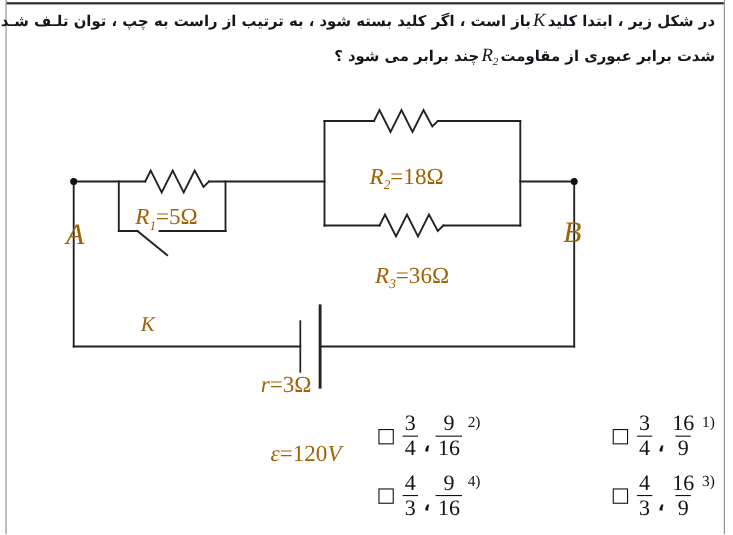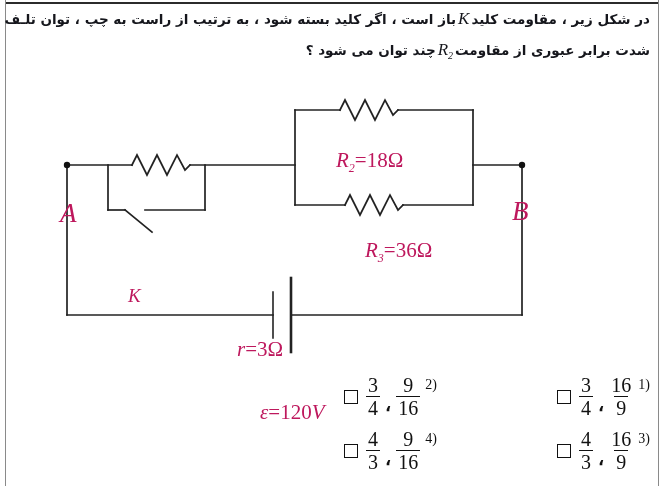--- a/index.html
+++ b/index.html
@@ -65,35 +65,35 @@
     width: 666px; height: 300px;
   }
   #circuit svg { display: block; }
 
   .lbl {
     position: absolute;
     font-family: "Liberation Serif", serif;
     font-size: 21px;
     font-style: italic;
     white-space: nowrap;
-    color: #be185d;
+    color: #a16207;
   }
   .lbl sub { font-size: 12px; font-style: italic; }
   .lbl .nrm { font-style: normal; }
 
   
   #label-A { left: 60px; top: 128px; font-size: 27px; }
   #label-B { left: 512px; top: 126px; font-size: 27px; }
   #label-K { left: 128px; top: 215px; font-size: 19px; }
 
   #label-R1 { left: 123px; top: 115px; }
   #label-R2 { left: 336px; top: 78px; }
-  #label-R3 { left: 341px; top: 168px; margin-left: 24px; }
+  #label-R3 { left: 341px; top: 168px; }
   #label-r  { left: 237px; top: 267px; }
-  #label-eps{ left: 260px; top: 330px; }
+  #label-eps{ left: 246px; top: 330px; }
 
   
   .opt {
     position: absolute;
     display: flex;
     align-items: center;
     font-family: "Liberation Serif", serif;
     font-size: 19px;
     color: #111;
     direction: ltr;
@@ -137,23 +137,23 @@
 </style>
 </head>
 <body>
 
 <div id="page">
 
   <div class="border-left"></div>
   <div class="border-right"></div>
   <div class="border-top"></div>
 
-  <div class="qtext" id="qline1"><span>در شکل زیر ، مقاومت کلید</span><span class="mathvar">K</span><span>باز است ، اگر کلید بسته شود ، به ترتیب از راست به چپ ، توان تلـف شـده در مولـد و</span></div>
-
-  <div class="qtext" id="qline2"><span>شدت برابر عبوری از مقاومت</span><span class="mathvar"><span>R</span><sub>2</sub></span><span>چند توان می شود ؟</span></div>
+  <div class="qtext" id="qline1"><span>در شکل زیر ، ابتدا کلید</span><span class="mathvar">K</span><span>باز است ، اگر کلید بسته شود ، به ترتیب از راست به چپ ، توان تلـف شـده در مولـد و</span></div>
+
+  <div class="qtext" id="qline2"><span>شدت برابر عبوری از مقاومت</span><span class="mathvar"><span>R</span><sub>2</sub></span><span>چند برابر می شود ؟</span></div>
 
   <div id="circuit">
     <svg width="666" height="300" viewBox="0 0 666 300" xmlns="http://www.w3.org/2000/svg">
       <g stroke="#222222" stroke-width="1.7" fill="none" stroke-linecap="square">
 
         <line x1="67" y1="95" x2="132" y2="95"></line>
         <line x1="190" y1="95" x2="295" y2="95"></line>
 
         <polyline points="132,95 137,85 147,105 157,85 167,105 177,85 185,100 190,95"></polyline>
 
@@ -186,20 +186,21 @@
       </g>
 
       <circle cx="67" cy="95" r="3.2" fill="#111" stroke="none"></circle>
       <circle cx="522" cy="95" r="3.2" fill="#111" stroke="none"></circle>
     </svg>
 
     <div class="lbl" id="label-A">A</div>
     <div class="lbl" id="label-B">B</div>
     <div class="lbl" id="label-K">K</div>
 
+    <div class="lbl" id="label-R1"><span>R</span><sub>1</sub><span class="nrm">=</span><span class="nrm">5</span><span class="nrm">Ω</span></div>
 
     <div class="lbl" id="label-R2"><span>R</span><sub>2</sub><span class="nrm">=</span><span class="nrm">18</span><span class="nrm">Ω</span></div>
 
     <div class="lbl" id="label-R3"><span>R</span><sub>3</sub><span class="nrm">=</span><span class="nrm">36</span><span class="nrm">Ω</span></div>
 
     <div class="lbl" id="label-r"><span>r</span><span class="nrm">=</span><span class="nrm">3</span><span class="nrm">Ω</span></div>
 
     <div class="lbl" id="label-eps"><span>ε</span><span class="nrm">=</span><span class="nrm">120</span><span>V</span></div>
   </div>
 

